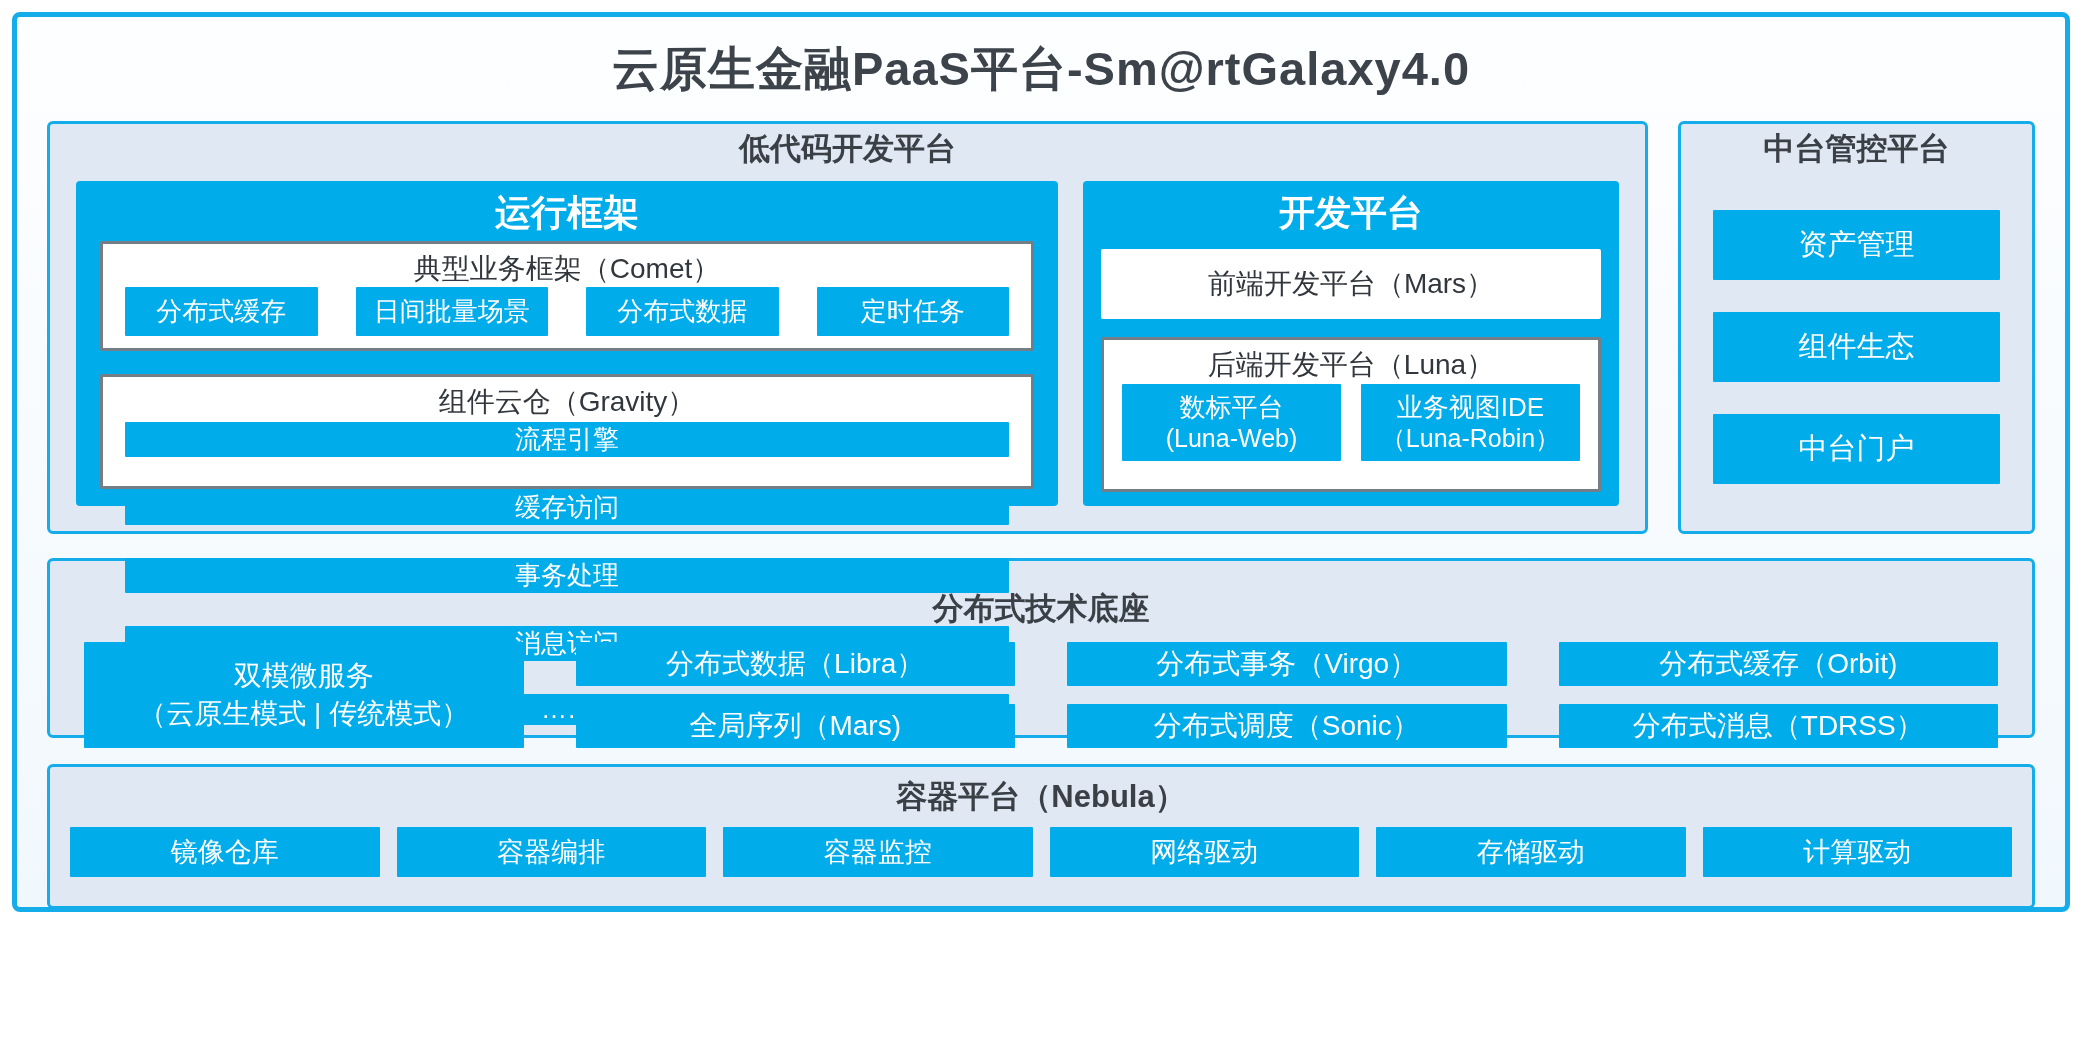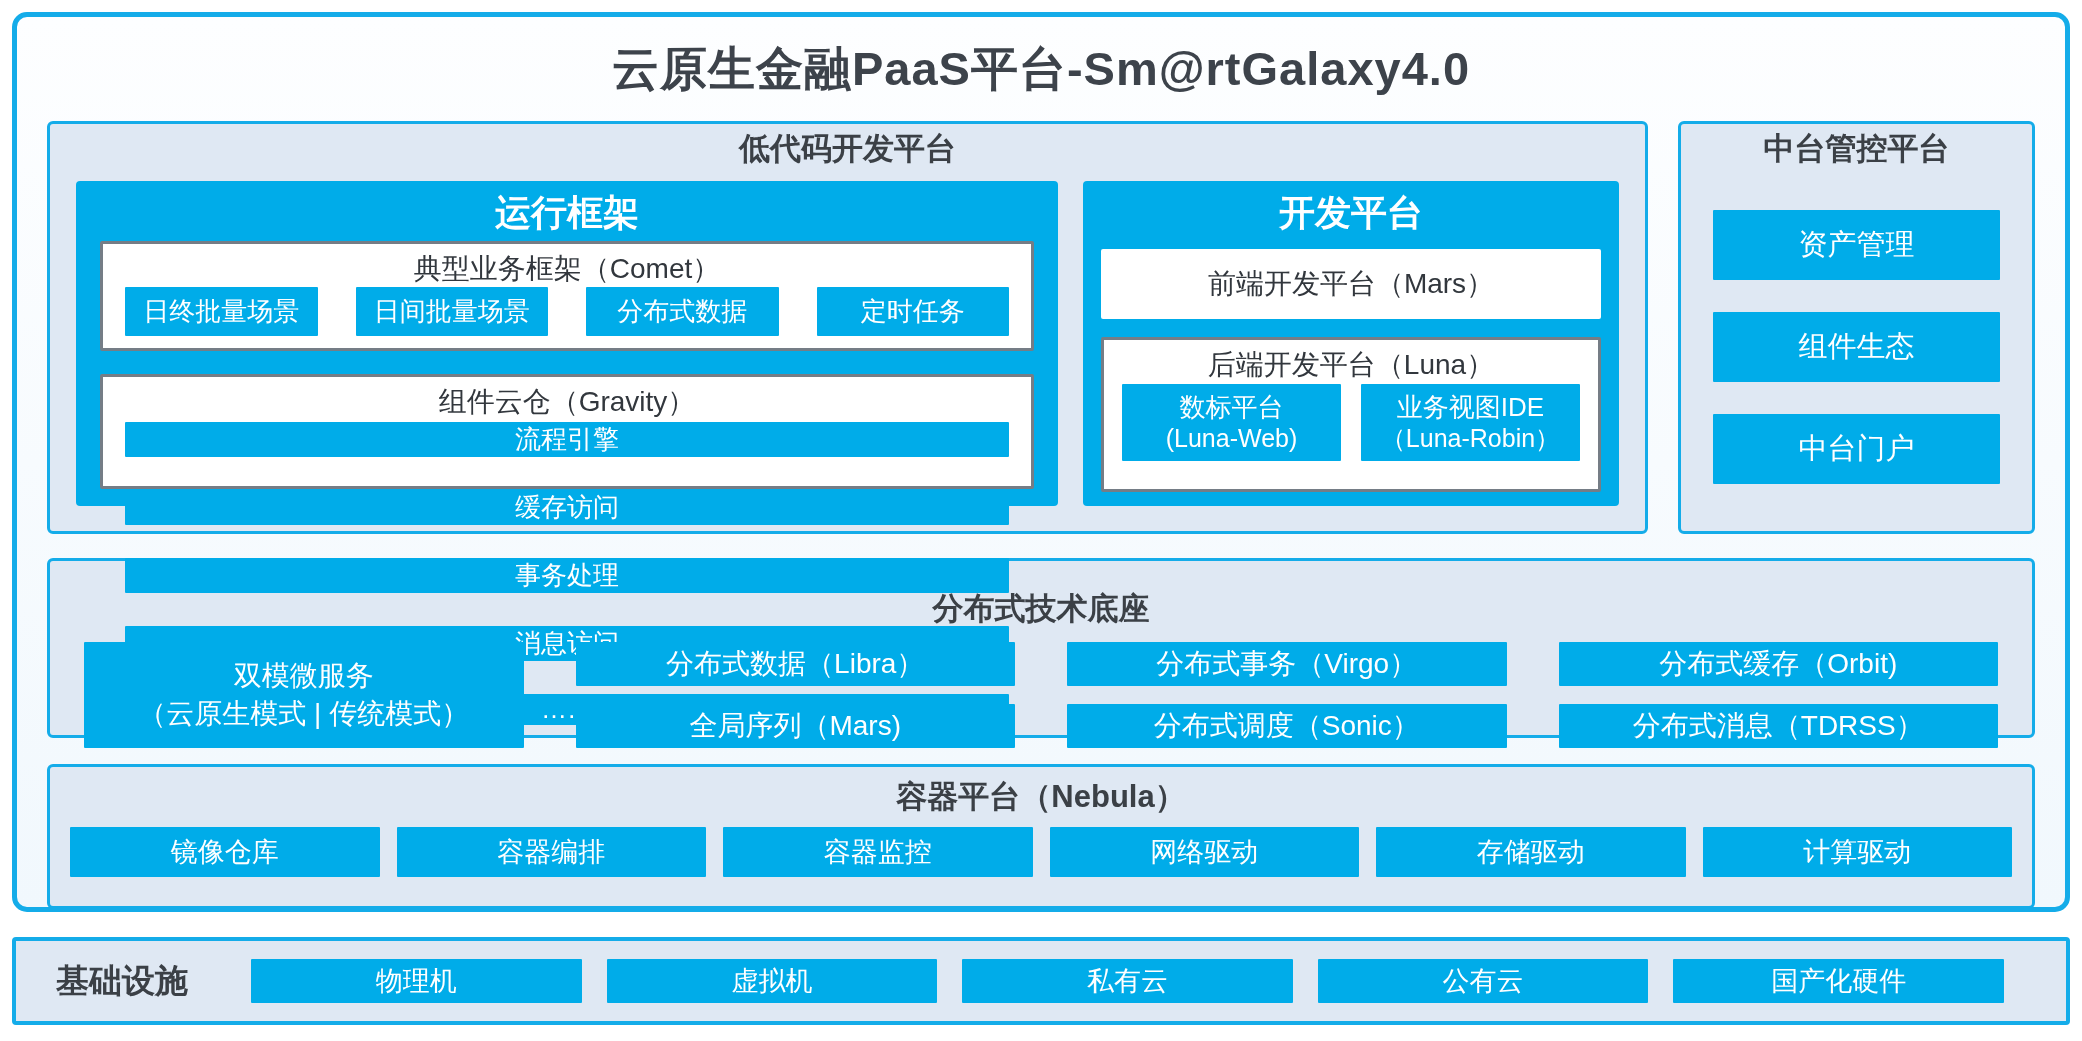--- a/index.html
+++ b/index.html
@@ -9,21 +9,21 @@
     font-family:"Liberation Sans","DejaVu Sans",sans-serif;
     position:relative;
     overflow:hidden;
   }
   .canvas{position:absolute;left:0;top:0;width:2082px;height:1041px;}
 
   
   .outer{
     position:absolute;left:12px;top:12px;width:2058px;height:900px;
     box-sizing:border-box;
-    border:5px solid #14ace9;border-radius:15px;
+    border:5px solid #14ace9;border-radius:8px;
     background:linear-gradient(180deg,#fdfeff 0%,#f1f8fd 100%);
   }
   .page-title{
     height:104px;display:flex;align-items:center;justify-content:center;
     font-size:47px;font-weight:600;color:#3d434b;letter-spacing:1px;
   }
 
   
   .panel{
     background:#dfe8f3;
@@ -118,21 +118,21 @@
       <section class="panel lowcode">
         <div class="panel-title">低代码开发平台</div>
         <div class="lowcode-content">
 
           <div class="blue-box runtime">
             <div class="blue-box-title">运行框架</div>
 
             <div class="card gray comet">
               <div class="card-title">典型业务框架（Comet）</div>
               <div class="btn-row">
-                <div class="btn">日终批量场景</div>
+                <div class="btn">分布式缓存</div>
                 <div class="btn">日间批量场景</div>
                 <div class="btn">分布式数据</div>
                 <div class="btn">定时任务</div>
               </div>
             </div>
 
             <div class="card gray gravity">
               <div class="card-title">组件云仓（Gravity）</div>
               <div class="btn-row">
                 <div class="btn">流程引擎</div>
@@ -209,22 +209,14 @@
         <div class="btn">容器编排</div>
         <div class="btn">容器监控</div>
         <div class="btn">网络驱动</div>
         <div class="btn">存储驱动</div>
         <div class="btn">计算驱动</div>
       </div>
     </section>
 
   </div>
 
-  <section class="infra">
-    <div class="infra-label">基础设施</div>
-    <div class="btn">物理机</div>
-    <div class="btn">虚拟机</div>
-    <div class="btn">私有云</div>
-    <div class="btn">公有云</div>
-    <div class="btn">国产化硬件</div>
-  </section>
 
 </div>
 
 </body></html>

